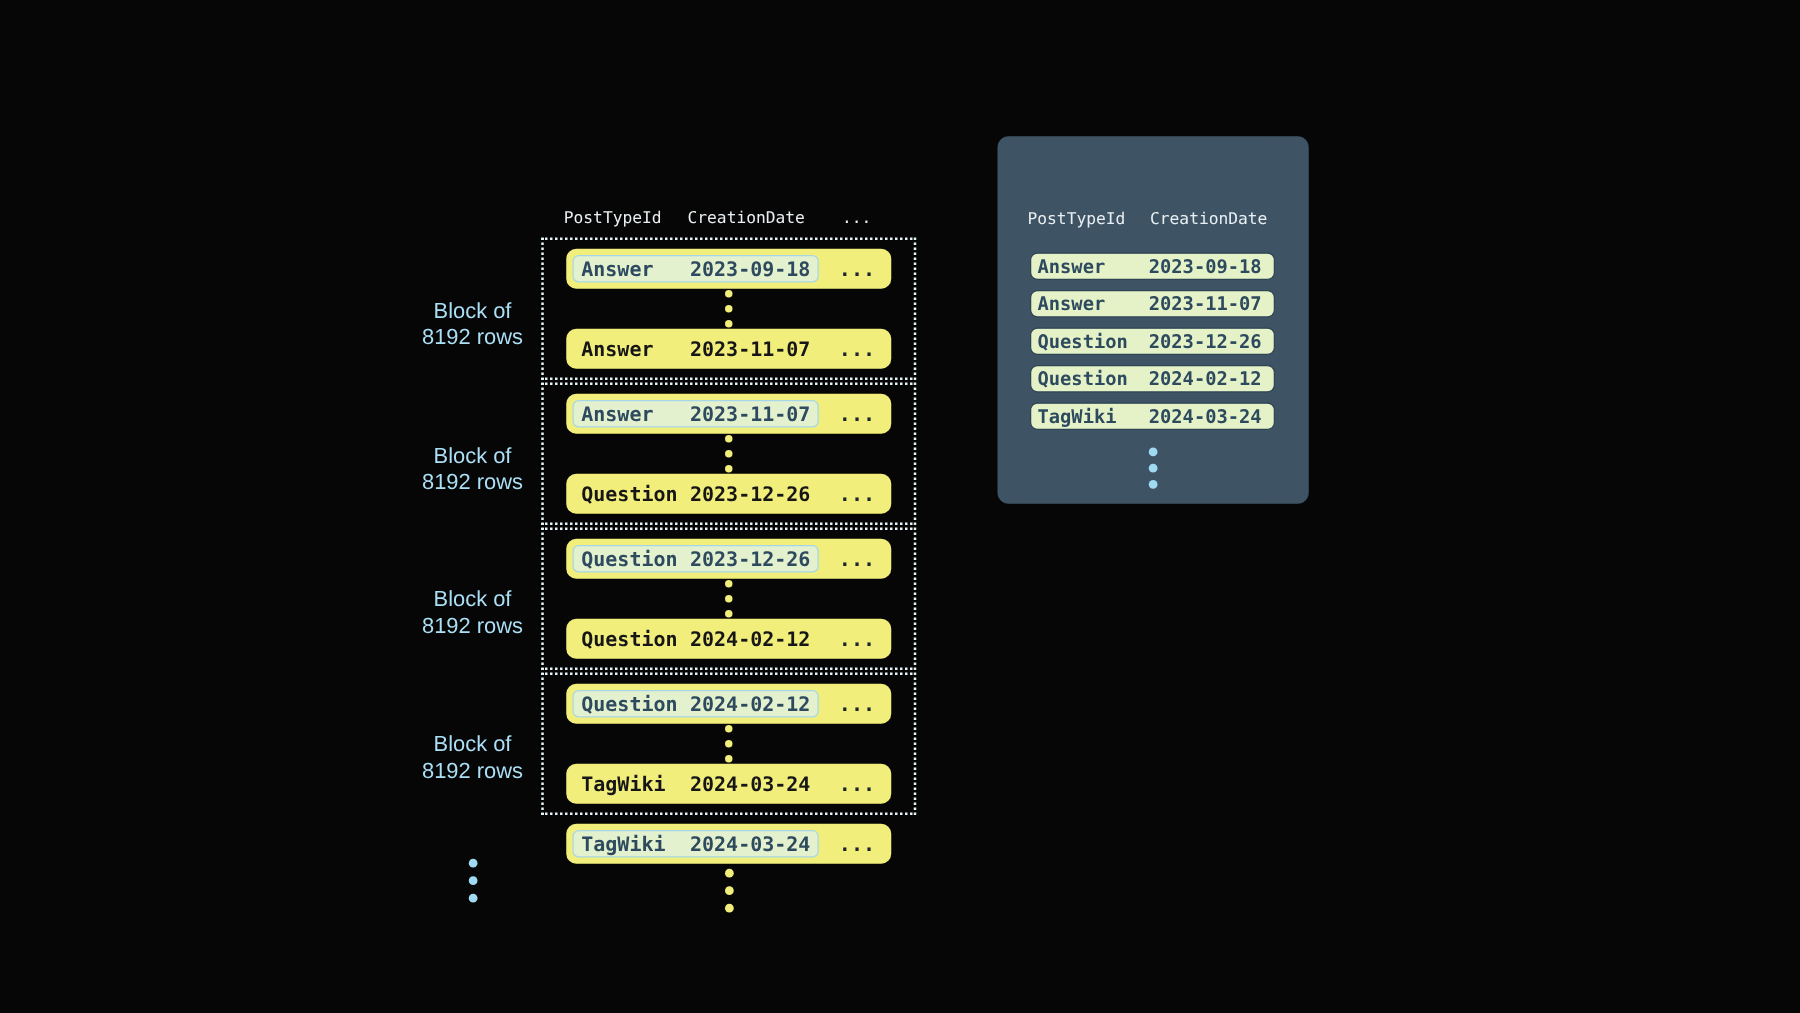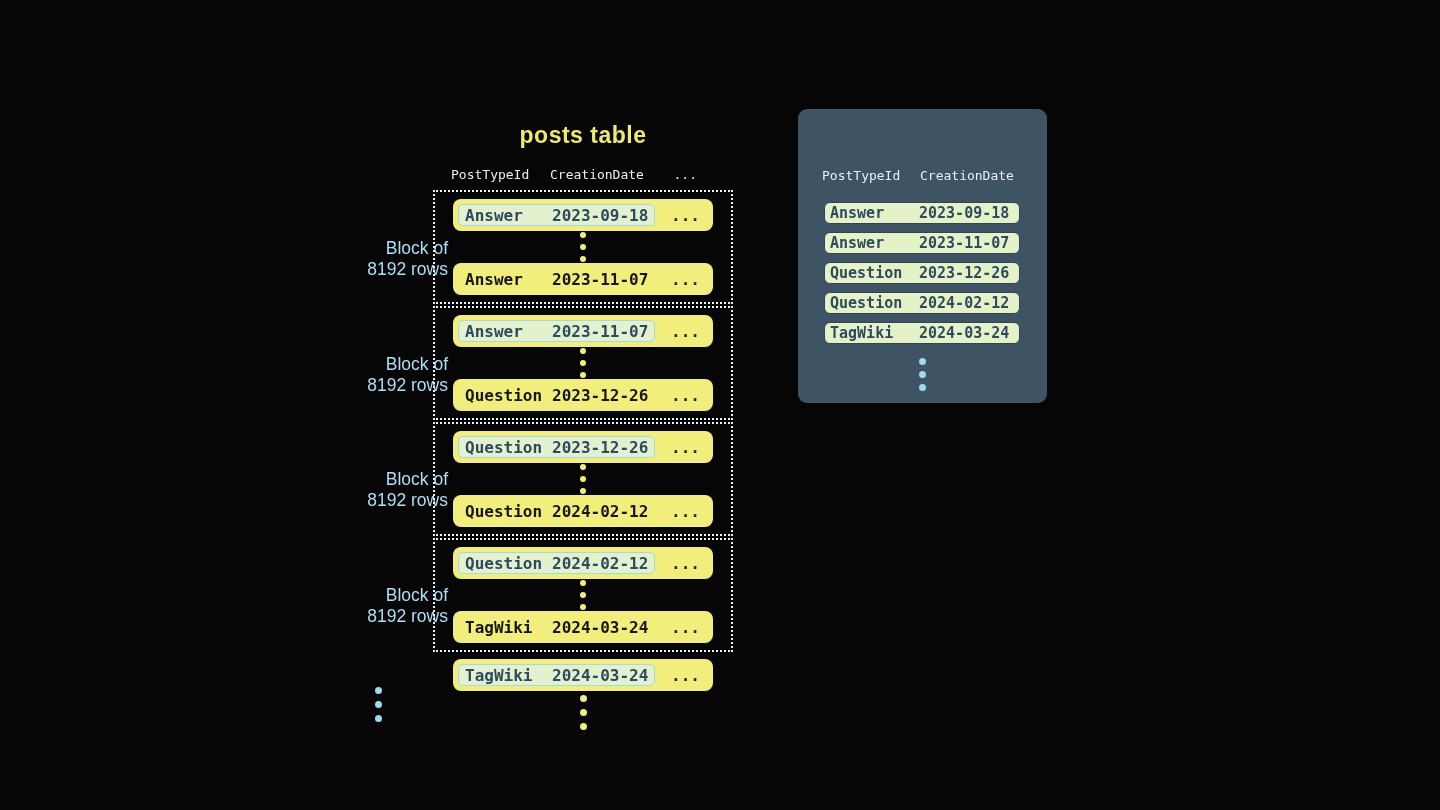--- a/index.html
+++ b/index.html
@@ -35,21 +35,21 @@
     box-sizing:border-box;margin-left:5px;height:22px;padding:0 6px;
     background:#e4f1cf;border:1.5px solid #a6d7e8;border-radius:5px;color:#2d4a5f;
   }
   .c-type{width:87px;}
   .more{margin-left:auto;margin-right:13px;color:#1d2630;}
   .vdots{display:flex;flex-direction:column;align-items:center;gap:6px;}
   .vdots i{display:block;width:6px;height:6px;border-radius:50%;background:#f2ee7b;}
   .vdots.blue i{width:7px;height:7px;background:#9fd9f2;}
   .vdots.big i{width:7px;height:7px;}
   .blabel{
-    position:absolute;left:308px;width:140px;text-align:right;
+    position:absolute;left:308px;width:140px;text-align:center;
     color:#abdff5;font-size:17.5px;line-height:21px;font-weight:400;
   }
   .trailing-row{position:absolute;left:453px;top:659px;}
   .tdots{position:absolute;left:433px;top:695px;width:300px;display:flex;flex-direction:column;align-items:center;gap:7px;}
   .ldots{position:absolute;left:308px;top:687px;width:140px;display:flex;flex-direction:column;align-items:center;gap:7px;}
   
   .pindex{
     position:absolute;left:798px;top:109px;width:249px;height:294px;
     background:#3e5465;border-radius:9px;
   }
@@ -70,21 +70,20 @@
   }
   .i-type{width:89px;}
   .pi-dots{position:absolute;left:0;right:0;top:249px;display:flex;flex-direction:column;align-items:center;gap:6px;}
   .pi-dots i{display:block;width:7px;height:7px;border-radius:50%;background:#9fd9f2;}
 </style>
 </head>
 <body>
 
 <div class="stage">
 
-  <div class="pt-title">posts table</div>
   <div class="pt-headers">
     <span class="h-type">PostTypeId</span>
     <span class="h-date">CreationDate</span>
     <span class="h-more">...</span>
   </div>
 
   <div class="blabel" style="top:238px">
     <div>Block of</div>
     <div>8192 rows</div>
   </div>

